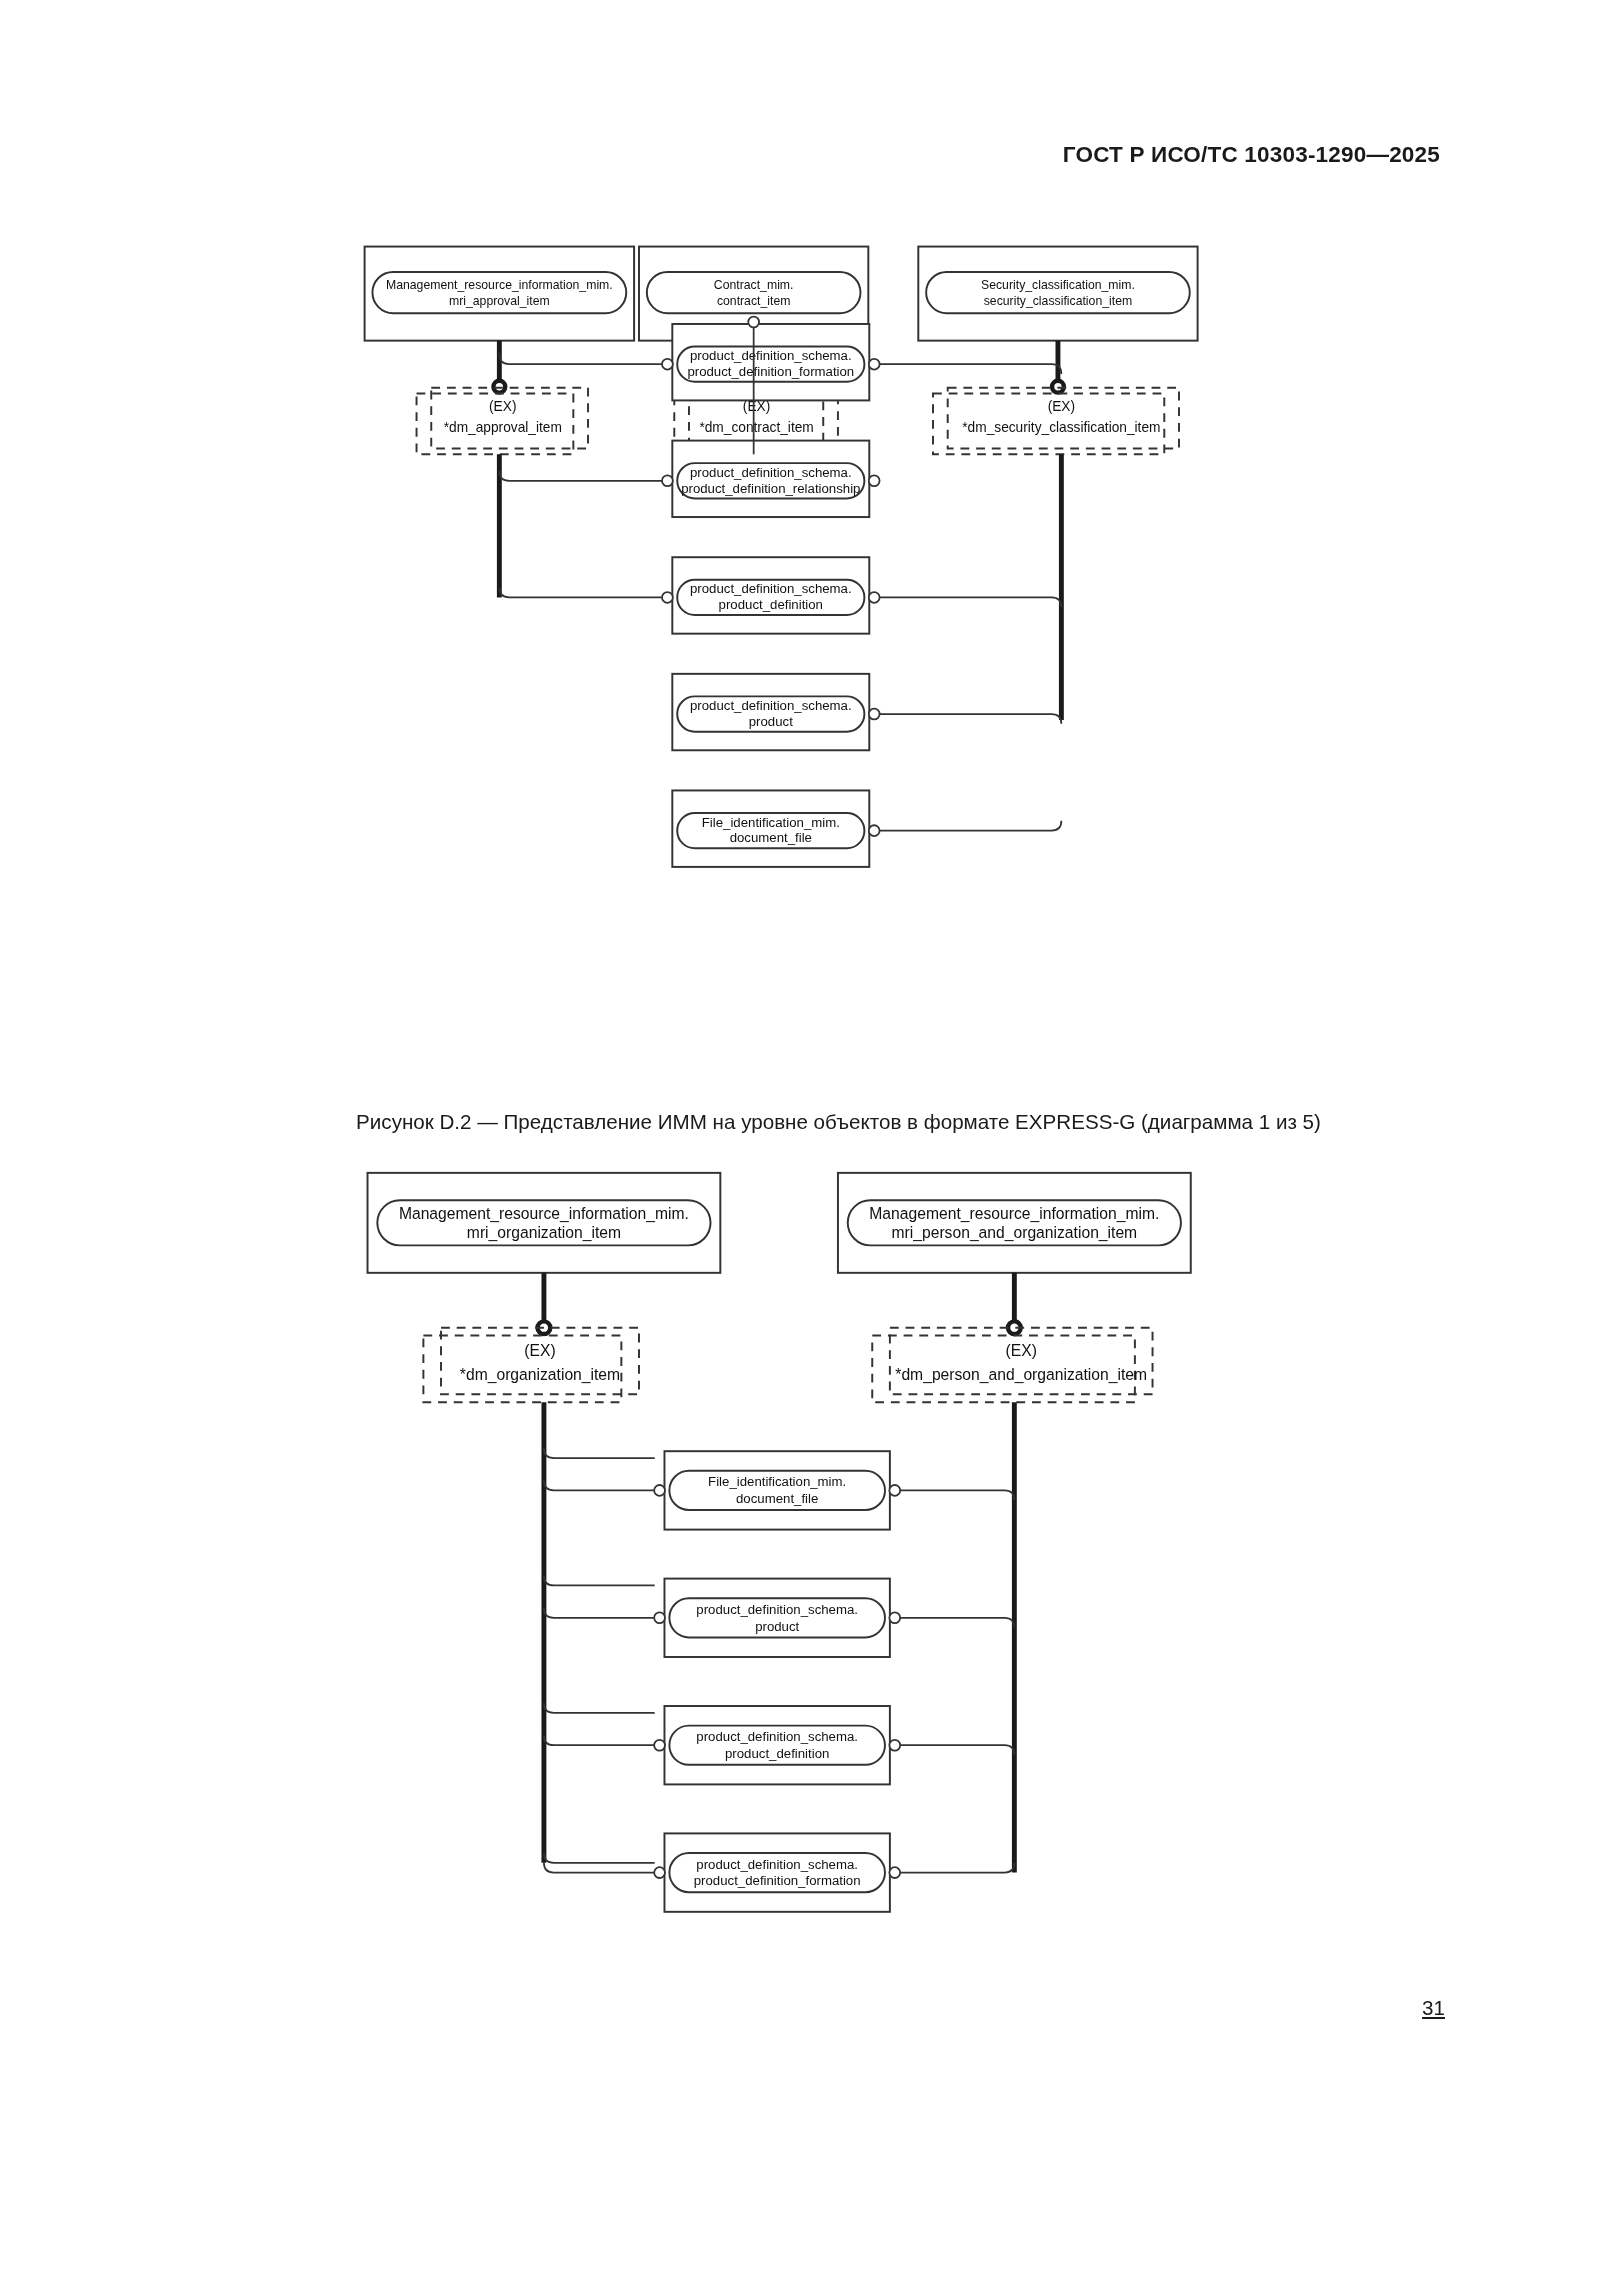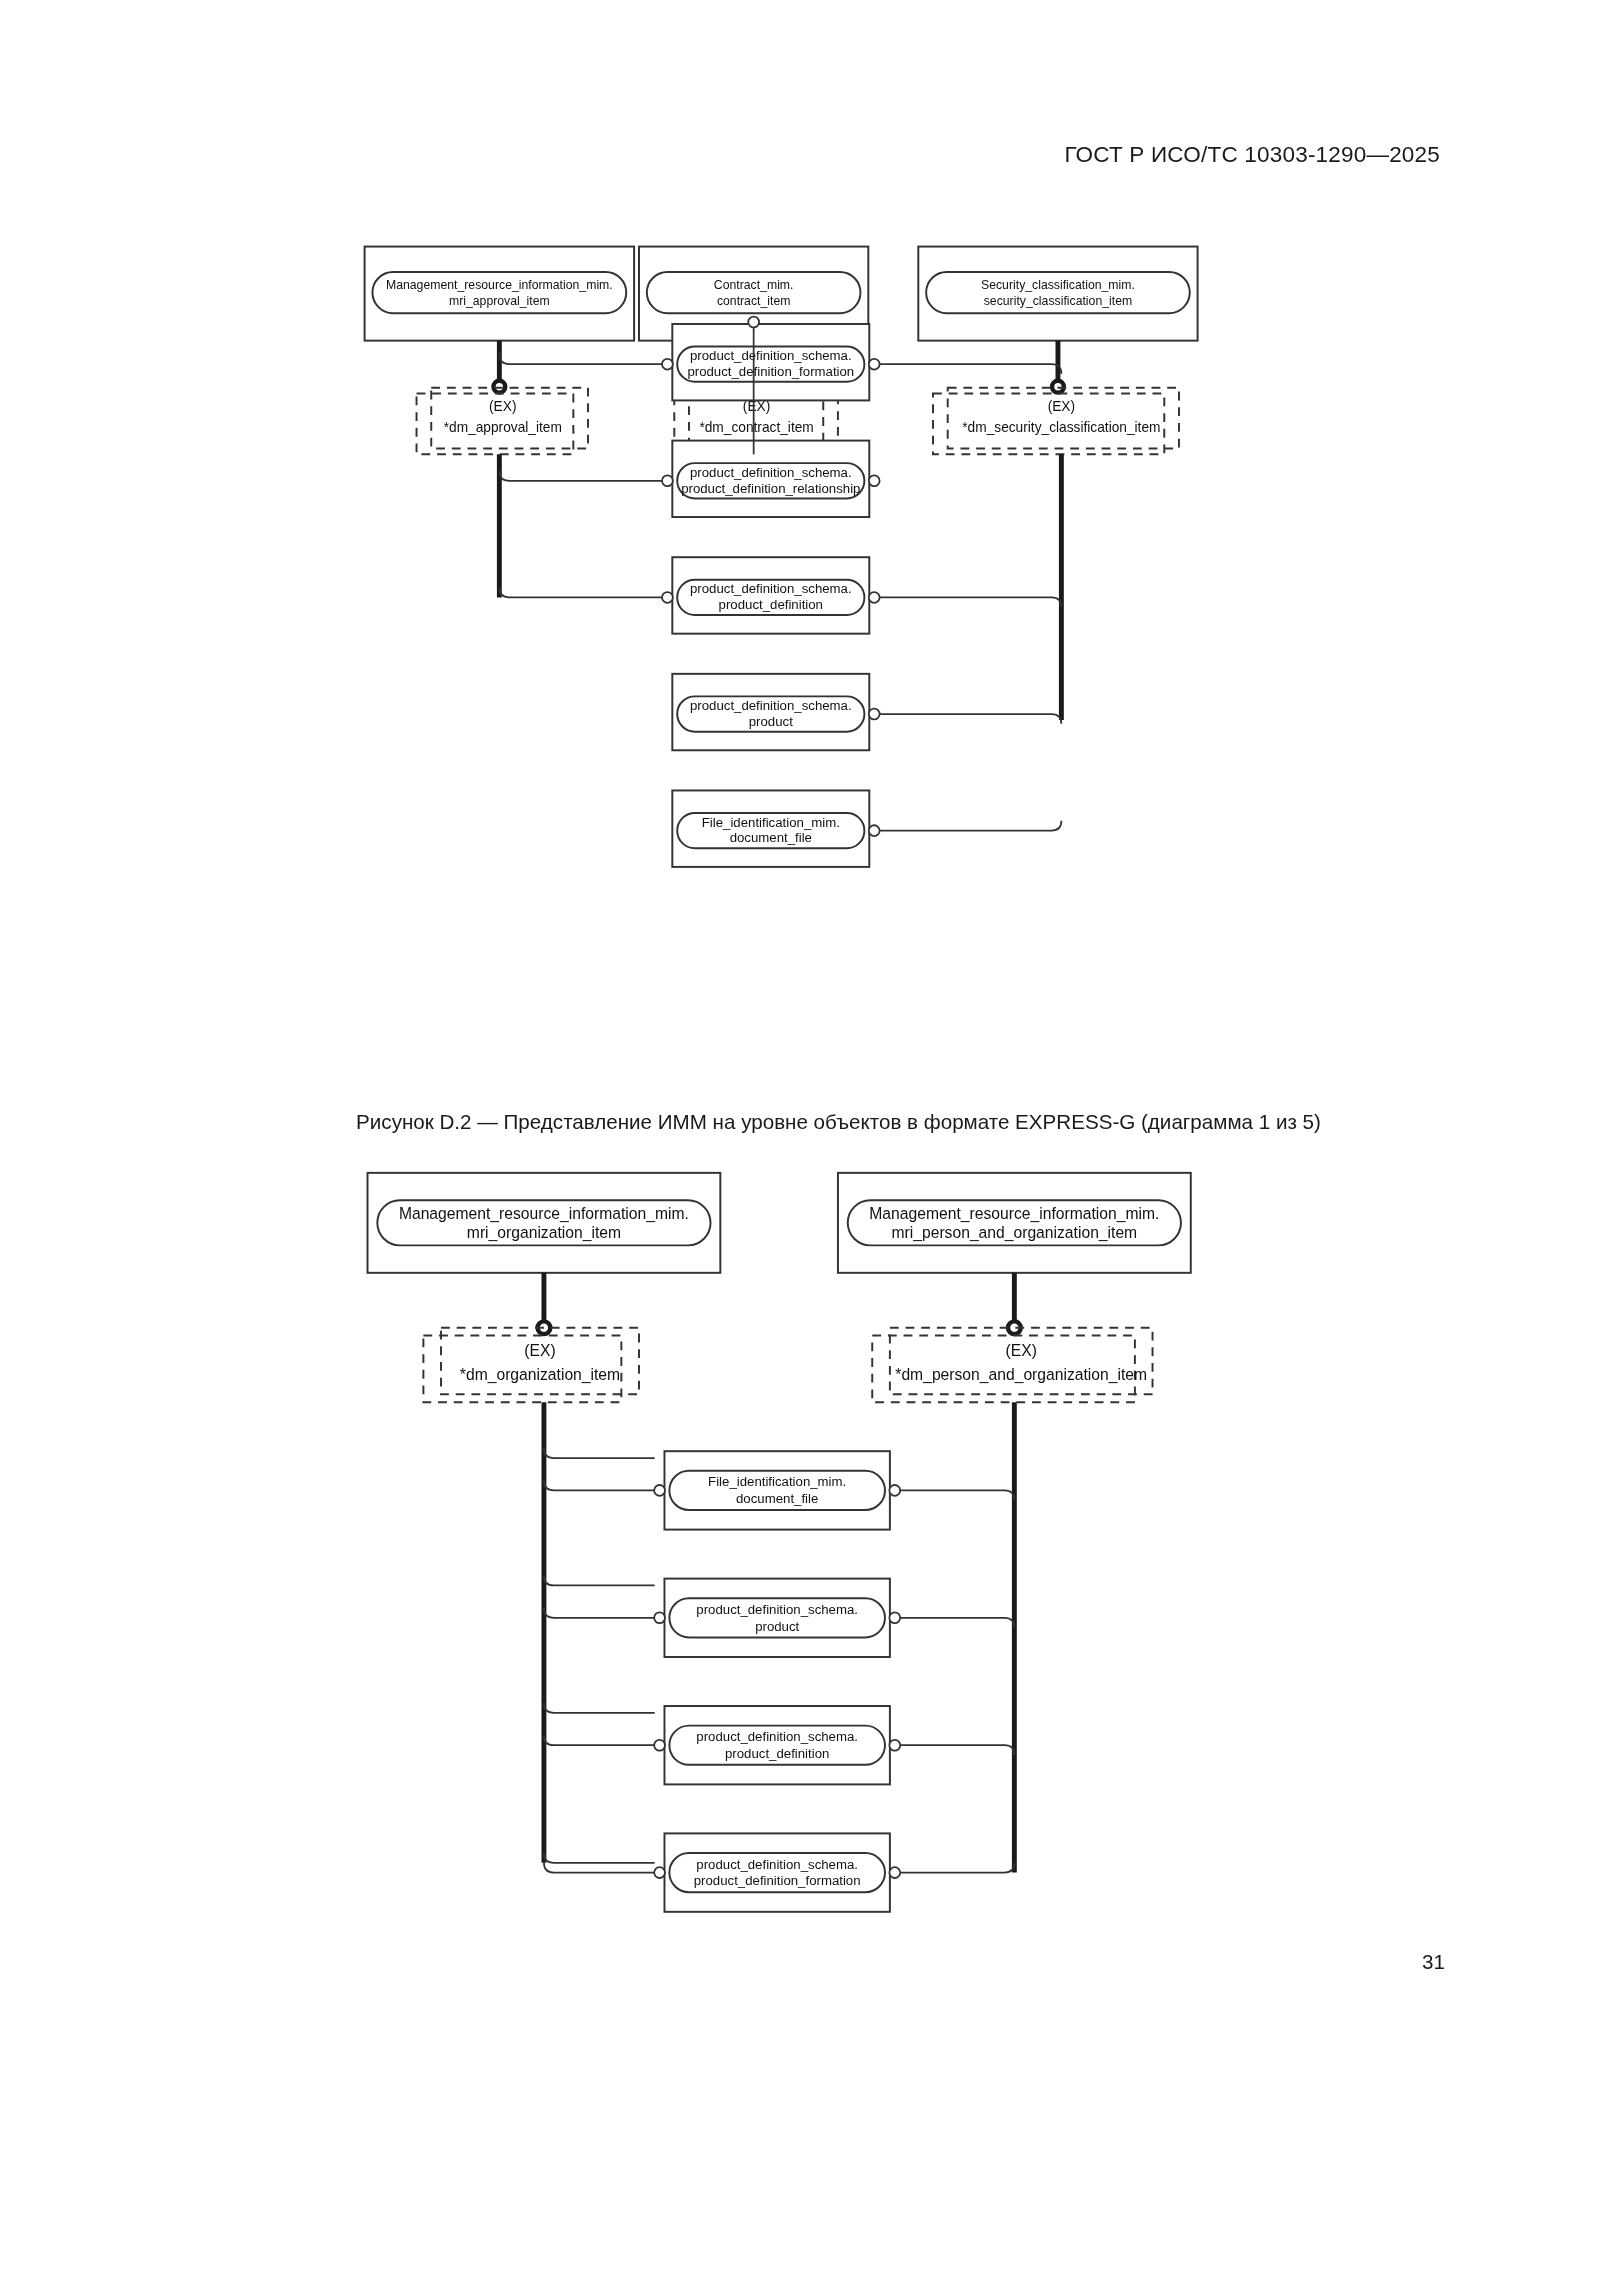--- a/index.html
+++ b/index.html
@@ -17,40 +17,41 @@
   }
   .page {
     position: absolute;
     inset: 0;
   }
   .header-std {
     position: absolute;
     top: 142px;
     right: 181px;
     font-size: 22.5px;
-    font-weight: normal;
+    font-weight: bold;
     letter-spacing: 0.2px;
     white-space: nowrap;
   }
   .fig-caption {
     position: absolute;
     left: 0;
     width: 100%;
     text-align: center;
     font-size: 20.6px;
     white-space: nowrap;
     padding-left: 28px;
   }
   #caption-d2 { top: 1110px; }
   #caption-d3 { top: 2014px; }
   .page-number {
     position: absolute;
-    top: 1950px;
+    top: 1996px;
     right: 176px;
     font-size: 20.6px;
+    text-decoration: underline;
   }
   .diagram {
     position: absolute;
     left: 0;
     top: 0;
   }
   #diagram-1 { top: 225px; }
   #diagram-2 { top: 1157px; }
   svg text {
     font-family: "Liberation Sans", sans-serif;

